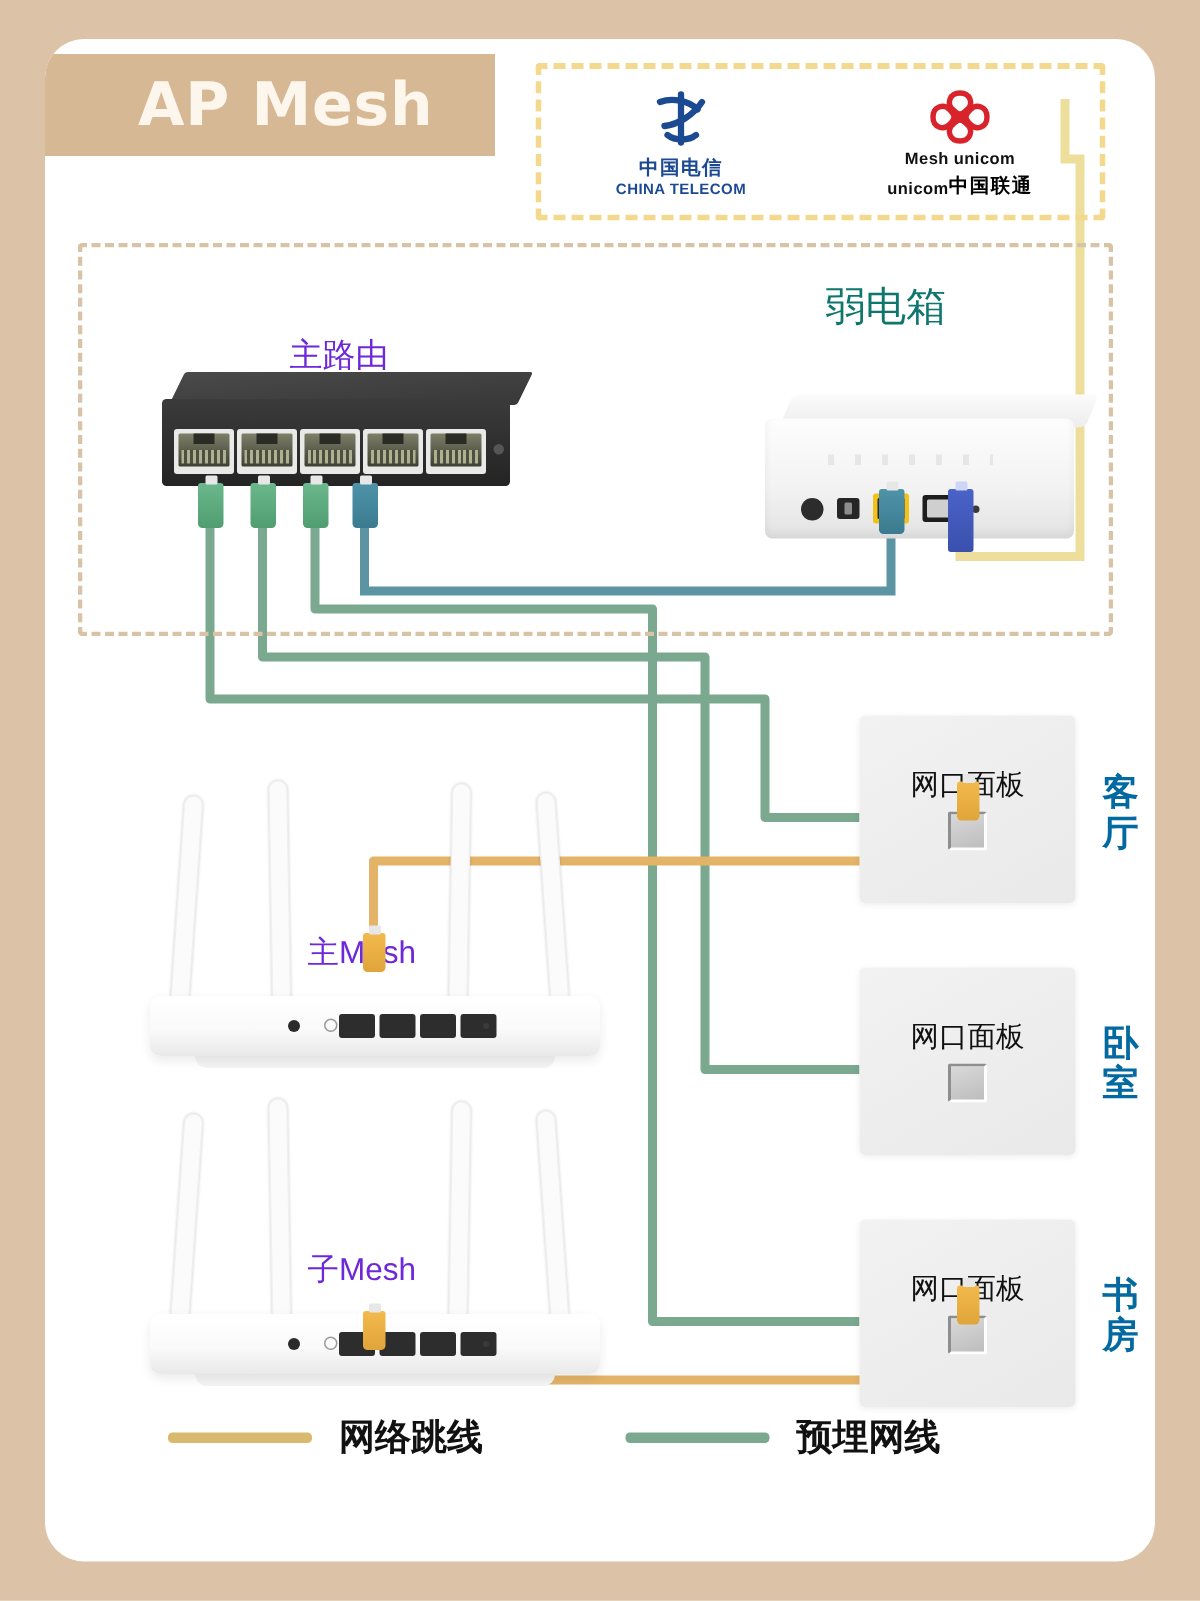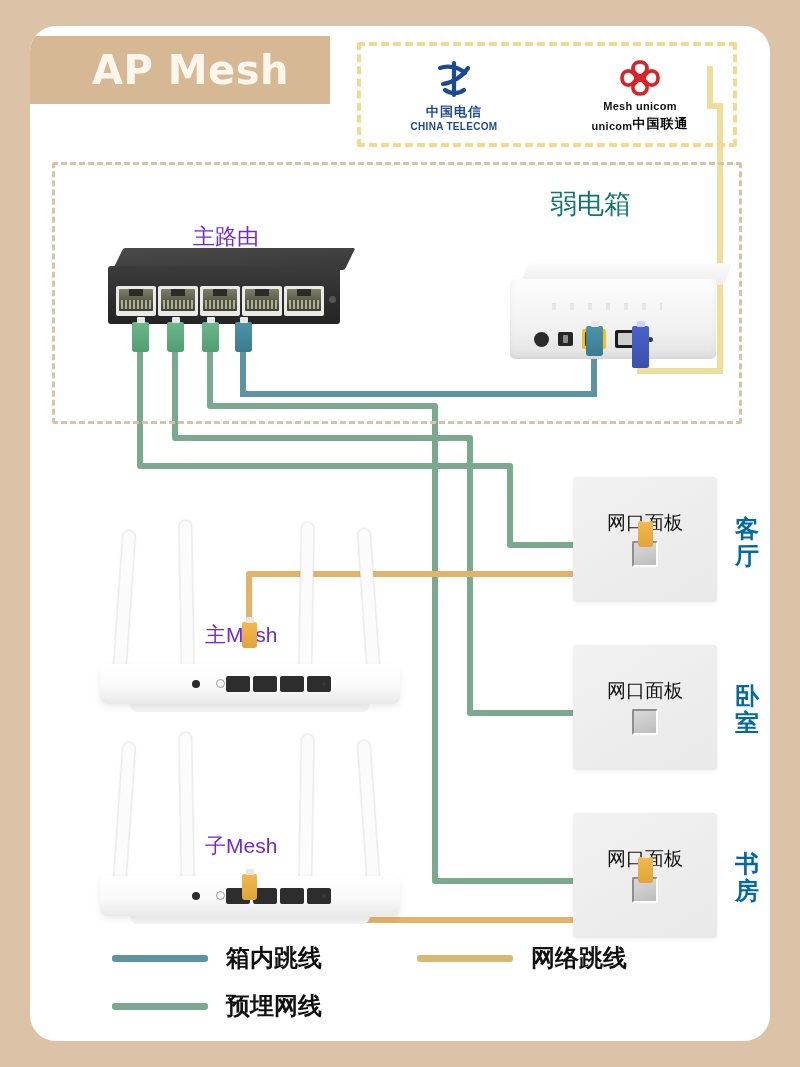--- a/index.html
+++ b/index.html
@@ -392,24 +392,20 @@
 
     <div class="panel p3">
       <div class="panel-title">网口面板</div>
       <div class="panel-jack"></div>
     </div>
     <div class="plug plug-org" style="left:608px; top:831px;"></div>
     <div class="room-label r3">书房</div>
 
     <div class="legend">
       <div class="leg-item">
-        <span class="leg-line" style="background:#5d94a3"></span>
-        <span class="leg-text">箱内跳线</span>
-      </div>
-      <div class="leg-item">
         <span class="leg-line" style="background:#d9b870"></span>
         <span class="leg-text">网络跳线</span>
       </div>
       <div class="leg-item">
         <span class="leg-line" style="background:#7aa98f"></span>
         <span class="leg-text">预埋网线</span>
       </div>
     </div>
 
   </div>

